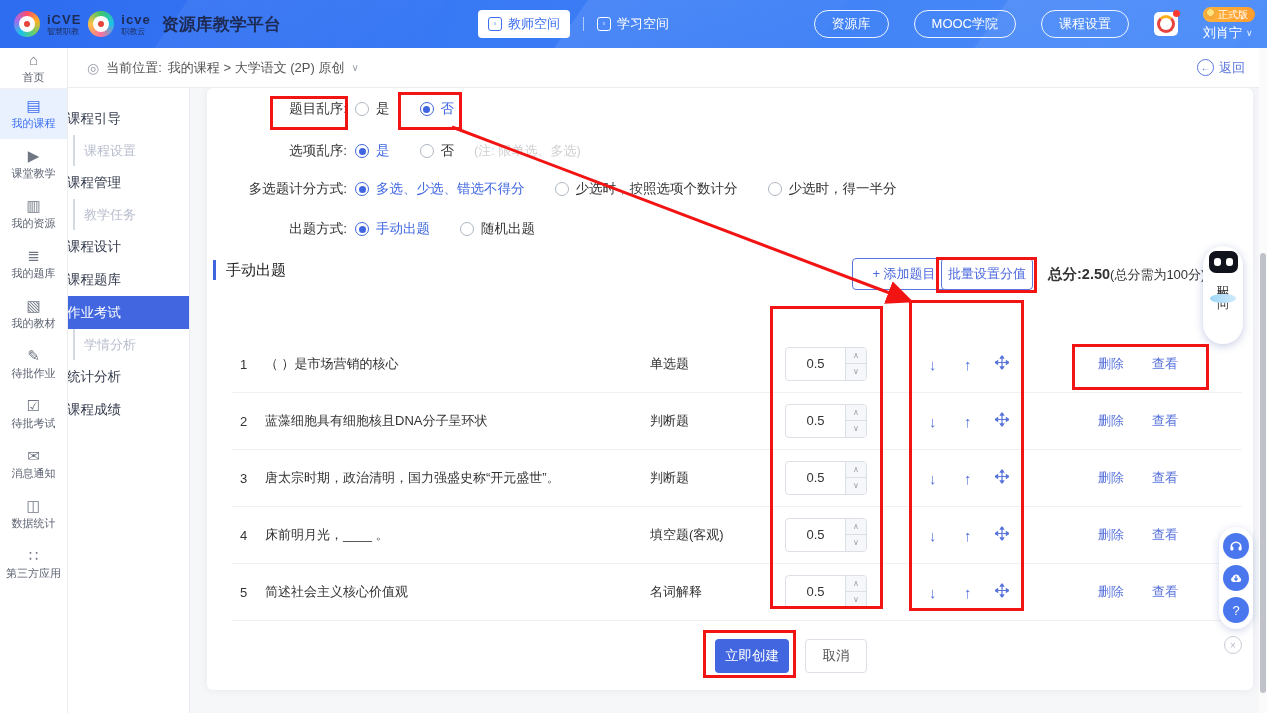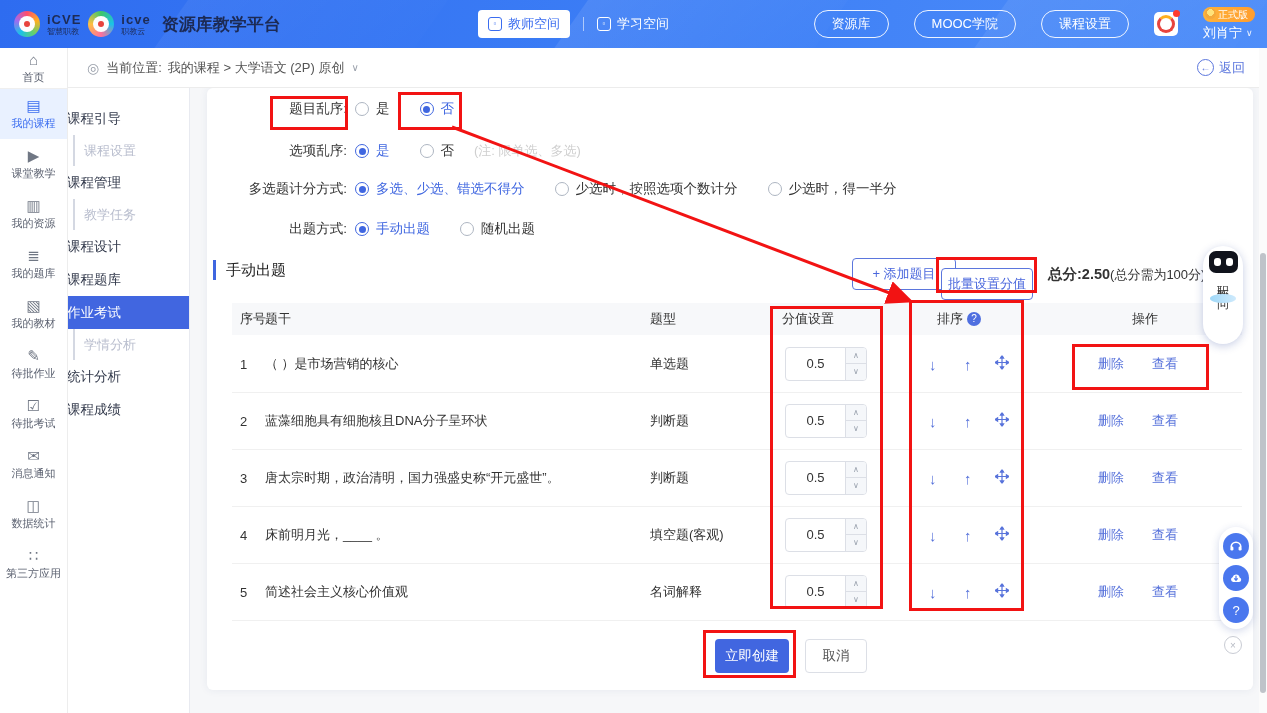--- a/index.html
+++ b/index.html
@@ -318,31 +318,23 @@
       </span>
       <span class="radio">
         <span class="rc"></span>
         <span class="rl">随机出题</span>
       </span>
     </div>
   </div>
 
   <div class="sec-title">手动出题</div>
   <div class="btn-outline" style="left:645px;top:170px;width:104px">+ 添加题目</div>
-  <div class="btn-outline" style="left:734px;top:180px;width:92px">批量设置分值</div>
+  <div class="btn-outline" style="left:734px;top:170px;width:92px">批量设置分值</div>
   <div class="total-line"><b>总分:2.50</b><span>(总分需为100分)</span></div>
 
-  <div class="thead">
-    <span class="hc" style="left:8px">序号</span>
-    <span class="hc" style="left:33px">题干</span>
-    <span class="hc" style="left:418px">题型</span>
-    <span class="hc" style="left:550px">分值设置</span>
-    <span class="hc" style="left:705px"><span>排序</span><span class="qmark">?</span></span>
-    <span class="hc" style="left:900px">操作</span>
-  </div>
 
   <div class="trow" style="top:247px">
     <span class="c" style="left:8px">1</span>
     <span class="c" style="left:33px">（ ）是市场营销的核心</span>
     <span class="c" style="left:418px">单选题</span>
     <span class="spin">
       <input value="0.5" style="">
       <span class="ud">
           <span>∧</span>
           <span>∨</span>

